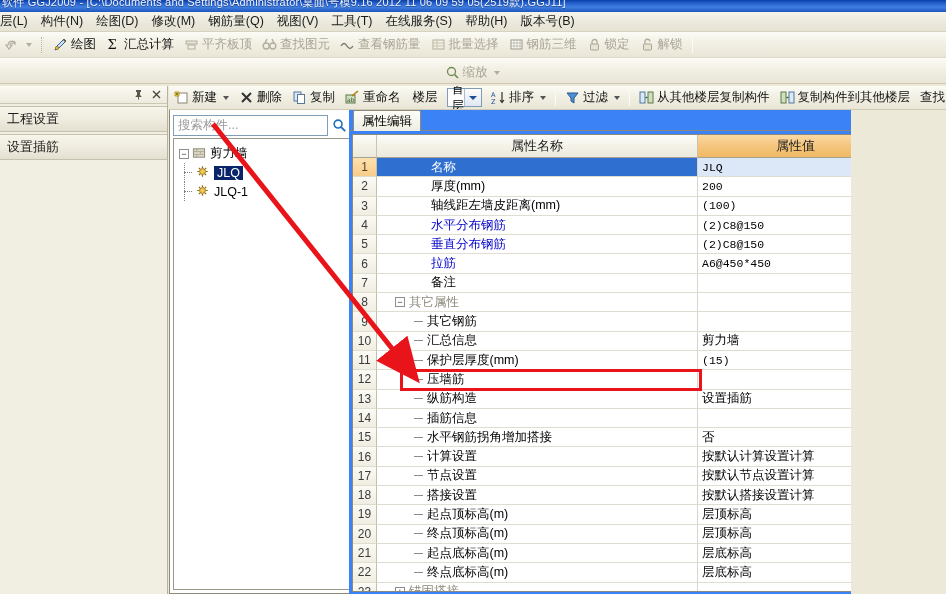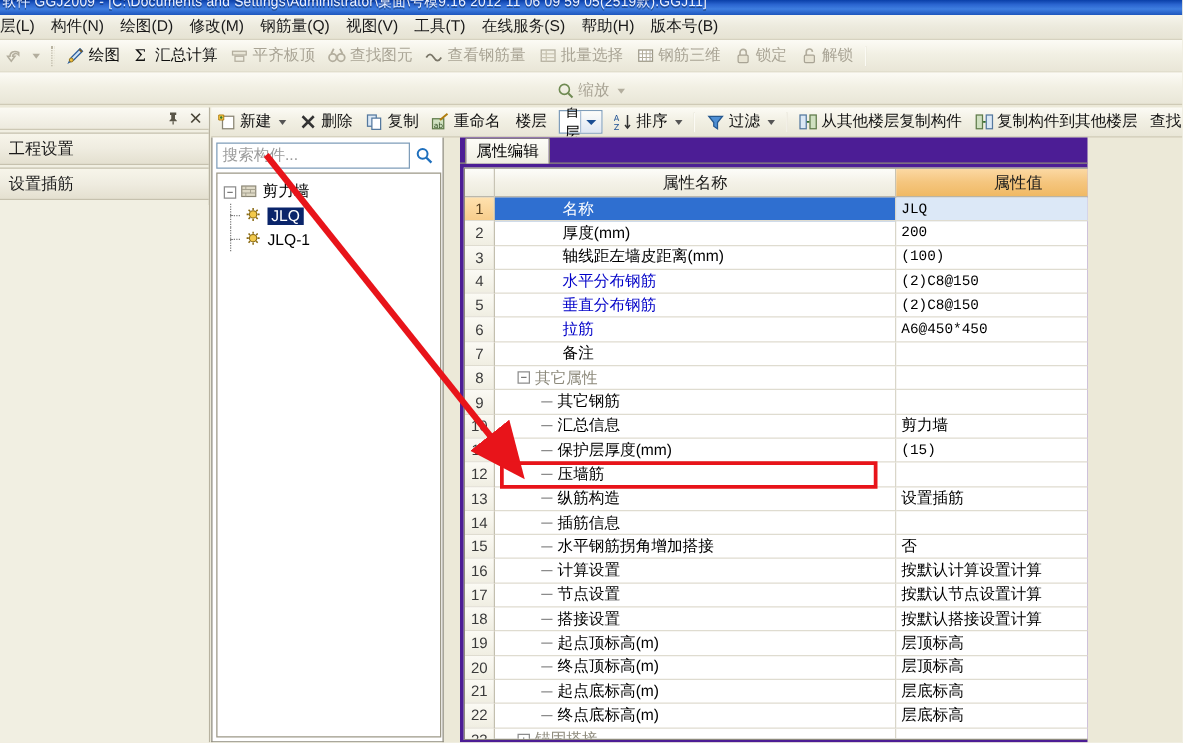--- a/index.html
+++ b/index.html
@@ -146,21 +146,21 @@
   }
 
   
   .treepanel{
     position:absolute;left:169px;top:110px;width:186px;height:484px;
     background:#fff;border:1px solid #8d8a7c;border-top:none;
     overflow:hidden;
   }
   .searchrow{
     position:absolute;left:3px;top:4px;width:178px;height:22px;
-    display:flex;
+    display:flex;align-items:center;
   }
   .searchbox{
     width:155px;height:21px;border:1px solid #7f9db9;background:#fff;
     display:flex;align-items:center;padding-left:4px;
   }
   .searchbox .ph{color:#9b9b9b;font-size:12.5px}
   .searchbtn{
     width:22px;height:21px;display:flex;align-items:center;justify-content:center;cursor:pointer;
   }
   .treebody{
@@ -180,22 +180,22 @@
     content:"";position:absolute;left:5px;top:0;bottom:0;border-left:1px dotted #808080;
   }
   .tnode.child::after{
     content:"";position:absolute;left:5px;top:9px;width:8px;border-top:1px dotted #808080;
   }
   .tsel{background:#0a246a;color:#fff !important;padding:0 3px;}
   .tsel.tlabel{color:#fff}
 
   
   .propwrap{
-    position:absolute;left:368px;top:110px;width:502px;height:484px;
-    background:#4c1d95;overflow:hidden;
+    position:absolute;left:349px;top:110px;width:502px;height:484px;
+    background:#3b82f6;overflow:hidden;
   }
   .tabstrip{
     position:absolute;left:0;top:0;width:590px;height:21px;
   }
   .tab{
     position:absolute;left:4px;top:0;height:21px;
     display:flex;align-items:center;padding:0 8px;
     background:linear-gradient(to bottom,#fdfdf8,#f0eee2);
     border:1px solid #8d8a7c;border-bottom:none;
     font-size:12.5px;color:#000;

